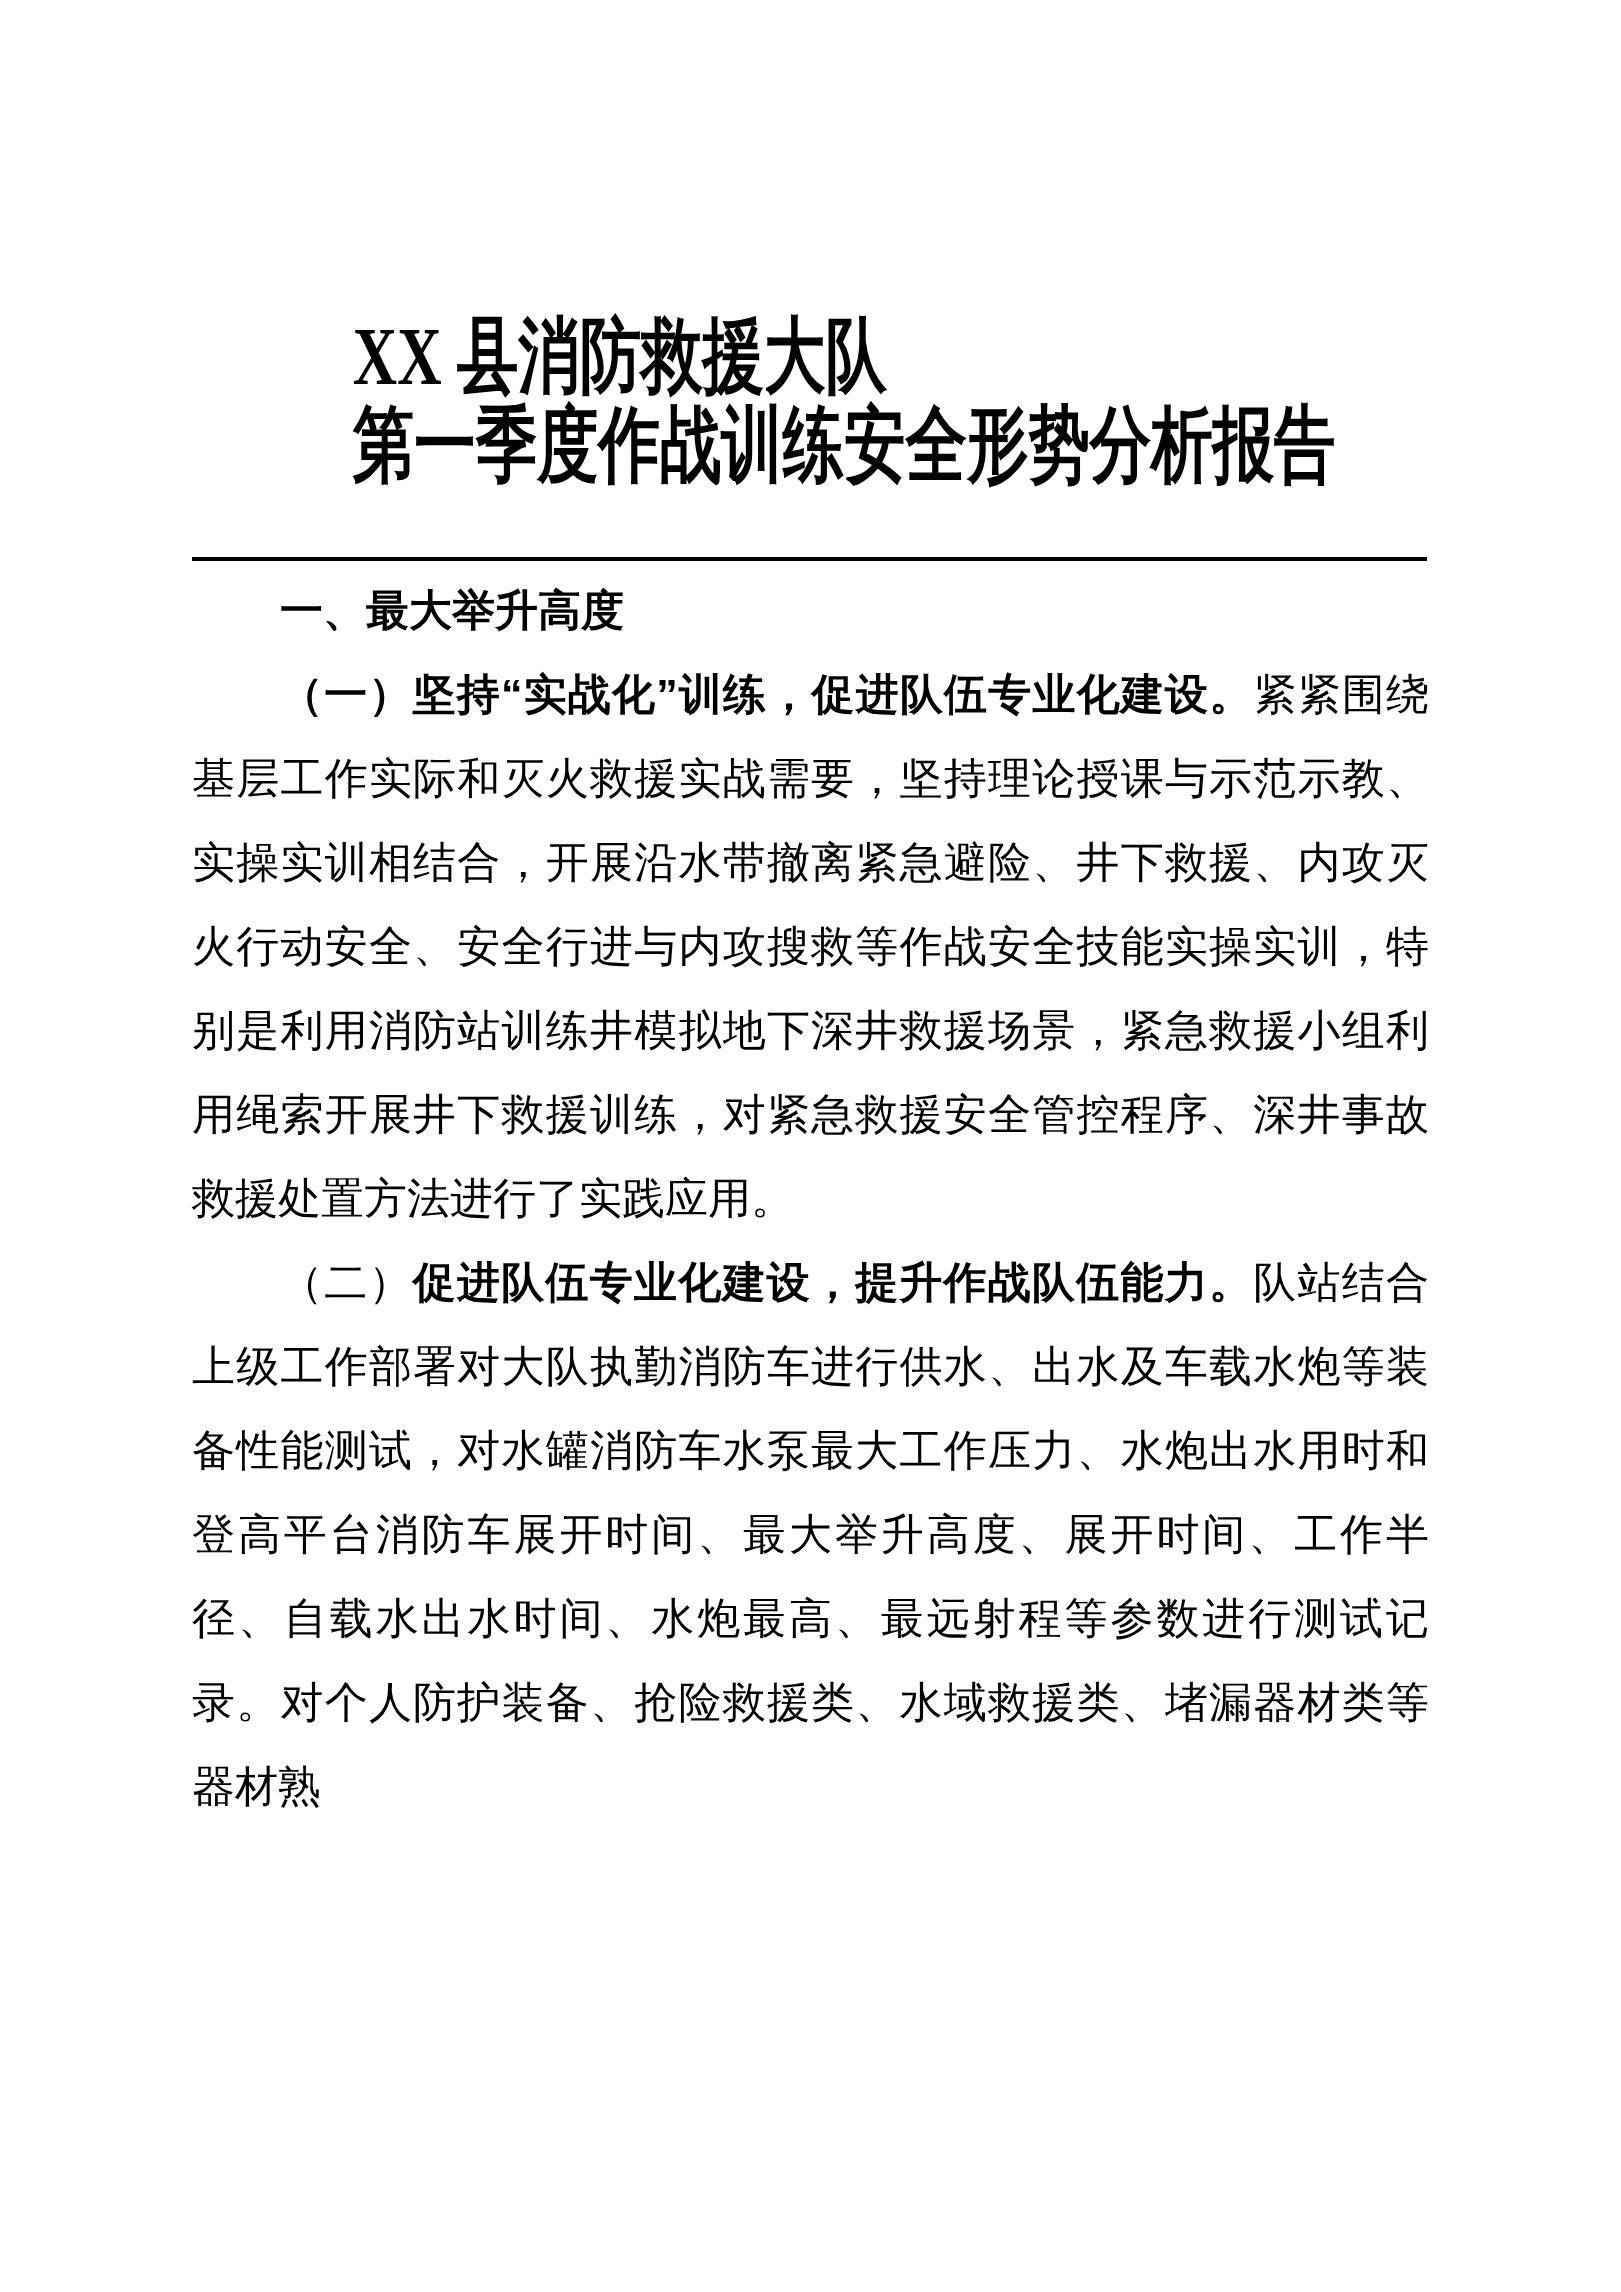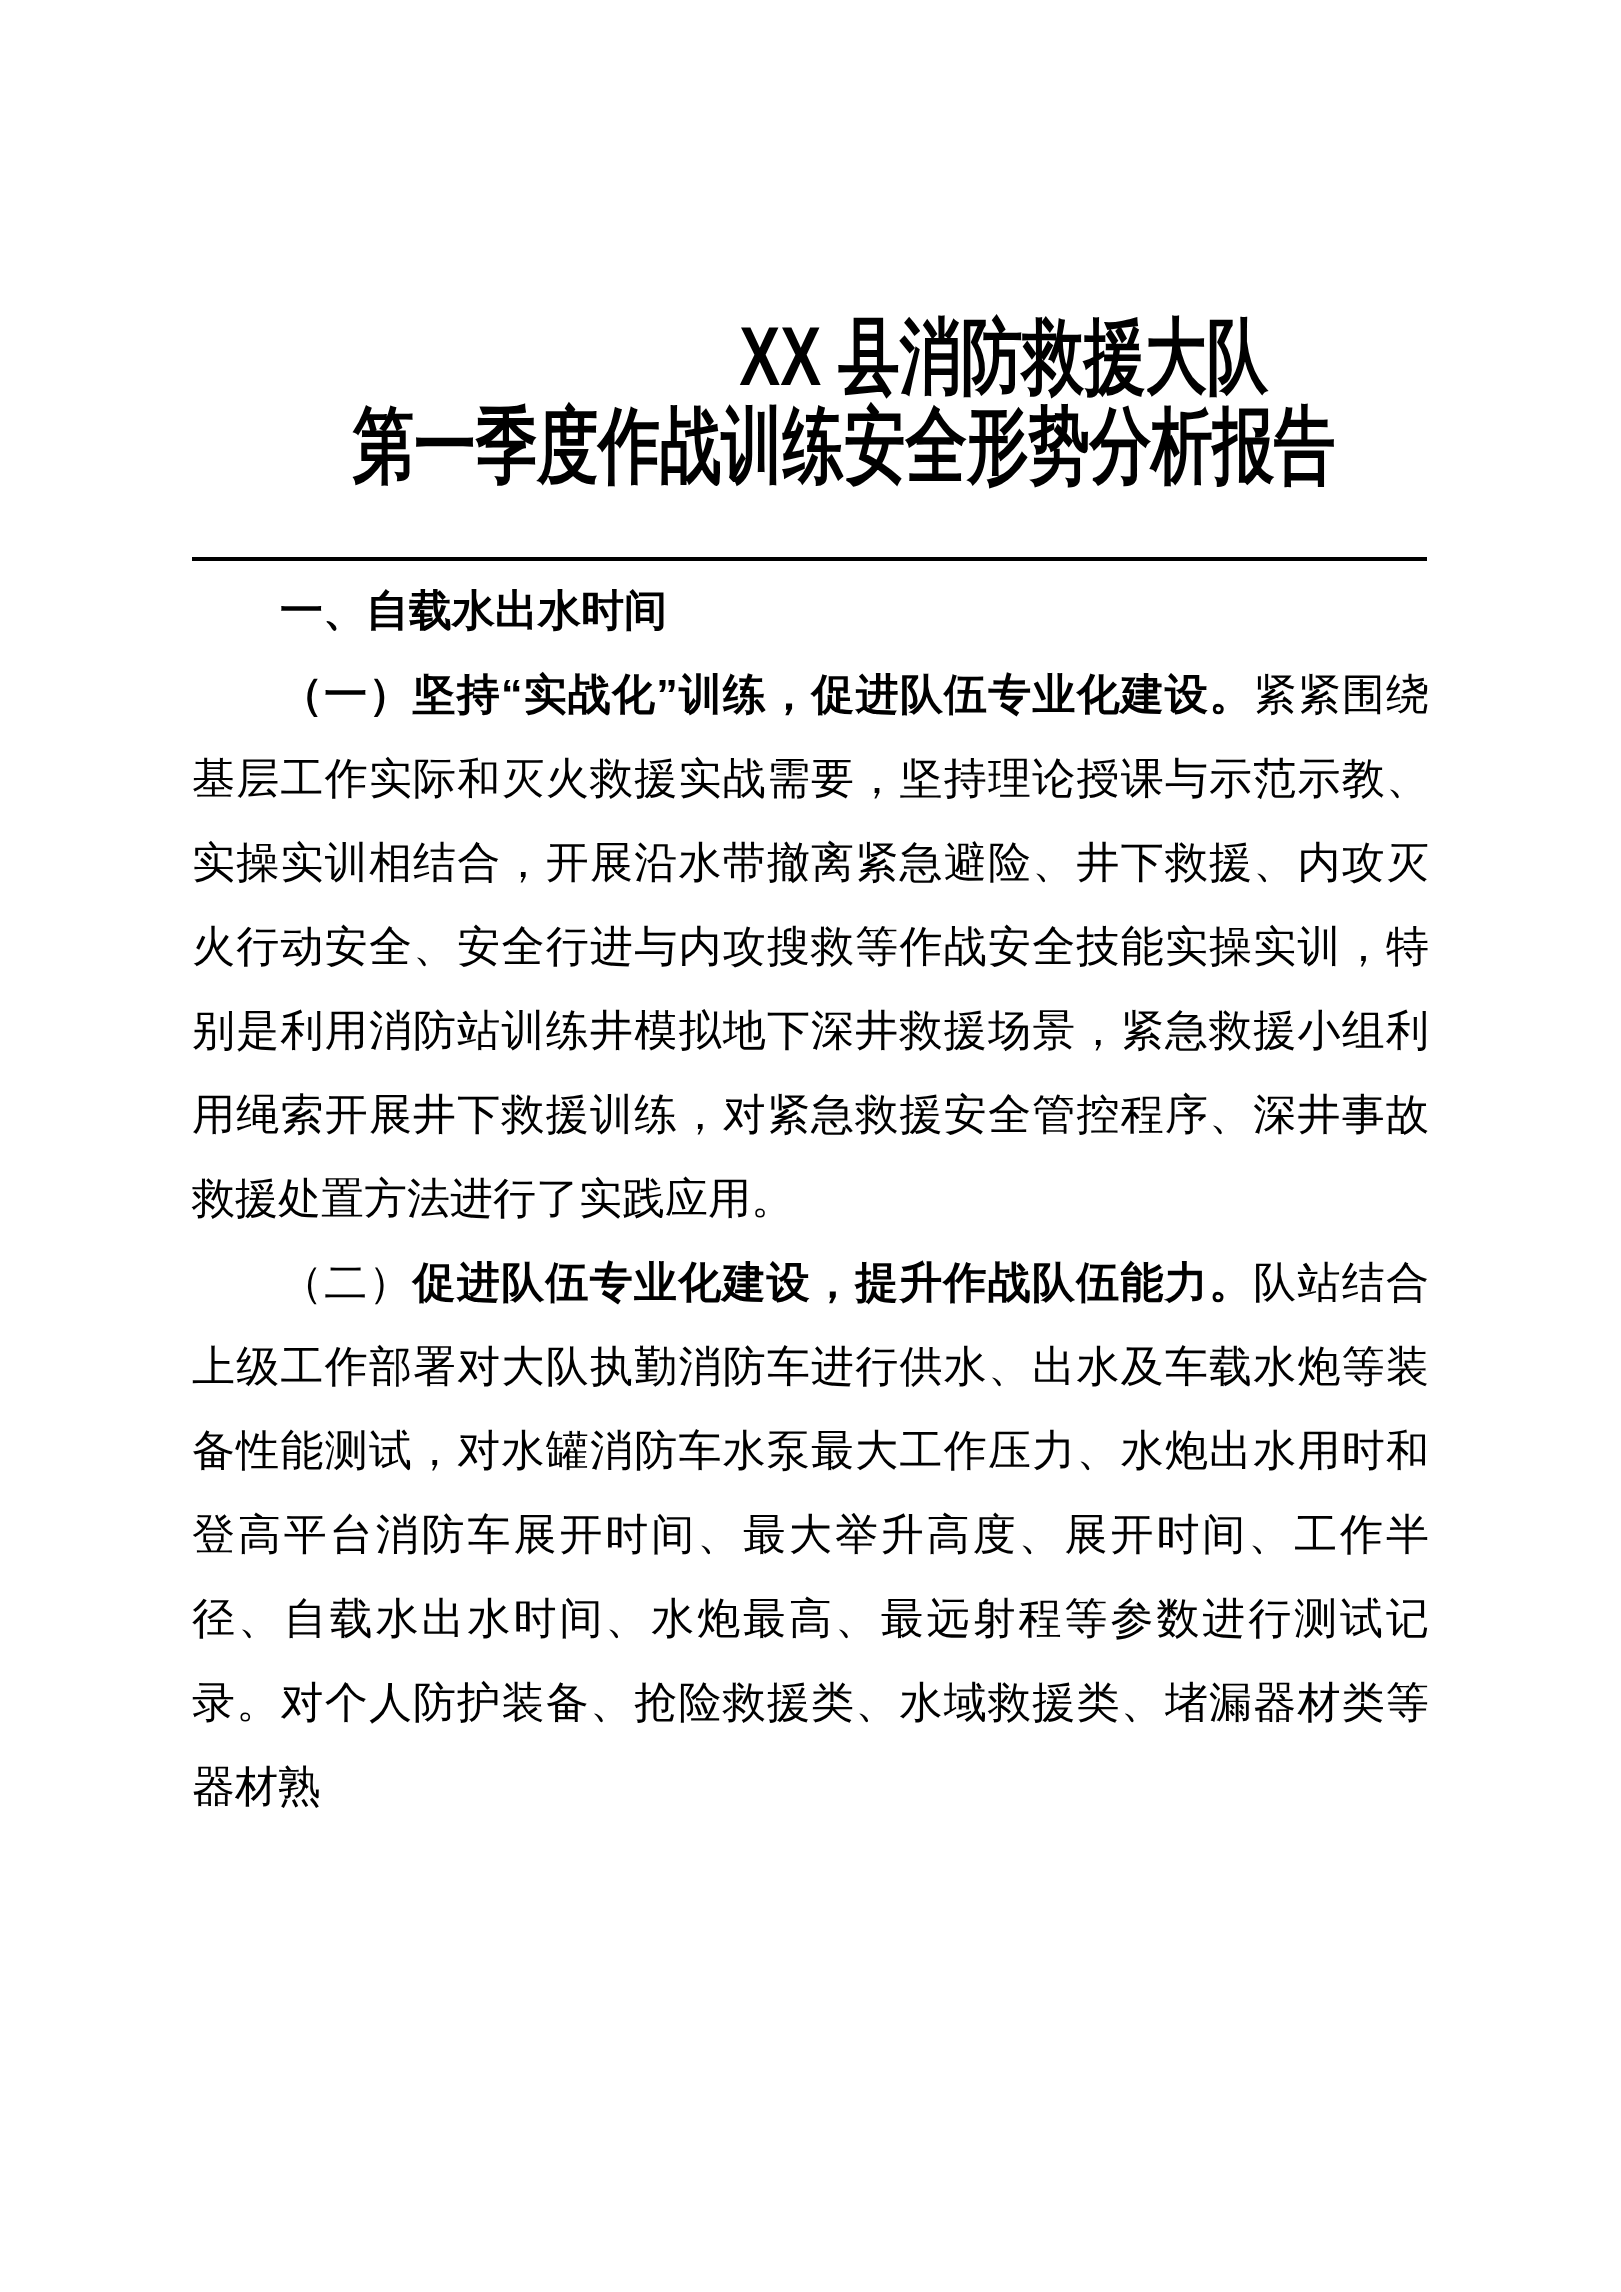--- a/index.html
+++ b/index.html
@@ -19,22 +19,23 @@
     height: 2293px;
     background: #ffffff;
     color: #000000;
   }
   
   .title-block {
     position: absolute;
     left: 192px;
     top: 312px;
     width: 1237px;
-    text-align: right;
+    text-align: left;
     font-weight: 700;
+    font-family: Liberation Serif, serif;
   }
   .title-line {
     display: block;
     font-size: 83px;
     line-height: 89px;
     white-space: nowrap;
     transform: scaleX(0.74);
     transform-origin: 50% 50%;
   }
   
@@ -75,19 +76,19 @@
 <div class="page">
 
   <div class="title-block">
     <span class="title-line">XX 县消防救援大队</span>
     <span class="title-line">第一季度作战训练安全形势分析报告</span>
   </div>
 
   <div class="title-divider"></div>
 
   <div class="doc-body">
-      <p class="para heading"><span class="run bold">一、自载水出水时间</span></p>
+      <p class="para heading"><span class="run bold">一、最大举升高度</span></p>
       <p class="para"><span class="run bold">（一）坚持“实战化”训练，促进队伍专业化建设。</span><span class="run">紧紧围绕基层工作实际和灭火救援实战需要，坚持理论授课与示范示教、实操实训相结合，开展沿水带撤离紧急避险、井下救援、内攻灭火行动安全、安全行进与内攻搜救等作战安全技能实操实训，特别是利用消防站训练井模拟地下深井救援场景，紧急救援小组利用绳索开展井下救援训练，对紧急救援安全管控程序、深井事故救援处置方法进行了实践应用。</span></p>
       <p class="para"><span class="run">（二）</span><span class="run bold">促进队伍专业化建设，提升作战队伍能力。</span><span class="run">队站结合上级工作部署对大队执勤消防车进行供水、出水及车载水炮等装备性能测试，对水罐消防车水泵最大工作压力、水炮出水用时和登高平台消防车展开时间、最大举升高度、展开时间、工作半径、自载水出水时间、水炮最高、最远射程等参数进行测试记录。对个人防护装备、抢险救援类、水域救援类、堵漏器材类等器材熟</span></p>
     </div>
 
 </div>
 
 
 </body></html>

